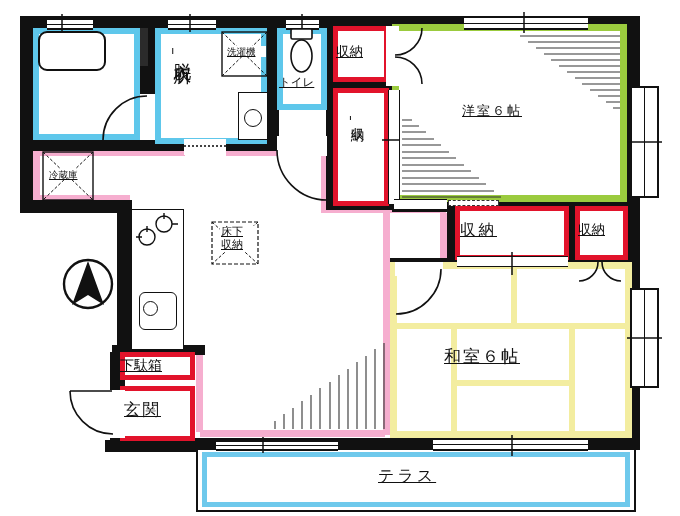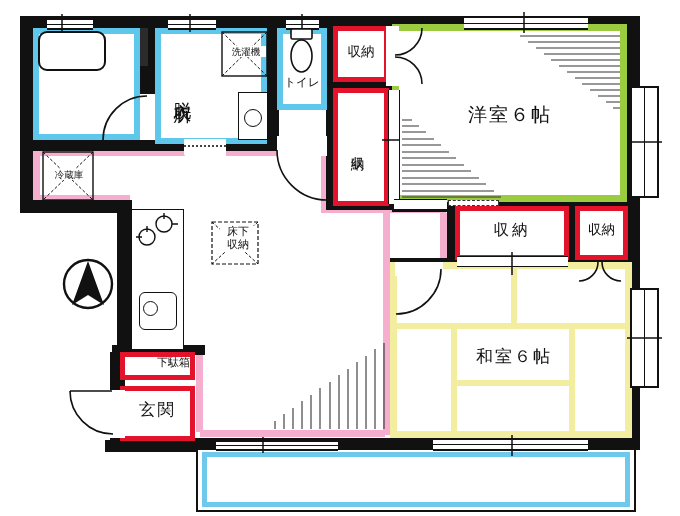--- a/index.html
+++ b/index.html
@@ -19,21 +19,21 @@
   .tt{position:absolute;background:var(--jap);z-index:4;}
   .gp{position:absolute;background:#fff;z-index:5;box-sizing:border-box;}
   .winh{position:absolute;background:#fff;border-top:2.5px solid #111;border-bottom:2.5px solid #111;z-index:5;box-sizing:border-box;}
   .winh::after{content:"";position:absolute;left:0;right:0;top:45%;border-top:1.5px solid #111;}
   .winv{position:absolute;background:#fff;border:2px solid #111;z-index:5;box-sizing:border-box;}
   .winv::after{content:"";position:absolute;top:0;bottom:0;left:46%;border-left:1.5px solid #111;}
   .sl{position:absolute;background:#fff;border-top:1.5px solid #111;border-bottom:1.5px solid #111;z-index:5;box-sizing:border-box;}
   .slv{position:absolute;background:#fff;border-left:1.5px solid #111;border-right:1.5px solid #111;z-index:5;box-sizing:border-box;}
   .dot{position:absolute;background:#fff;border:1.5px dashed #333;z-index:5;box-sizing:border-box;}
   .fx{position:absolute;background:#fff;border:2px solid #111;z-index:6;box-sizing:border-box;}
-  .lb{position:absolute;text-align:center;color:#111;z-index:8;line-height:1.18;white-space:nowrap;}
+  .lb{position:absolute;text-align:left;color:#111;z-index:8;line-height:1.18;white-space:nowrap;text-decoration:underline;}
   .vert{writing-mode:vertical-rl;white-space:normal;letter-spacing:2px;}
   .wbg{background:#fff;padding:0 1px;}
   #ovl{position:absolute;left:0;top:0;z-index:7;pointer-events:none;}
 </style>
 </head>
 <body>
 
 <div id="plan">
 
   <div class="pk" style="left:33px;top:149px;width:152px;height:7px"></div>
@@ -186,22 +186,23 @@
   </svg>
 
   <div class="lb vert" style="left:172px;top:48px;height:84px;font-size:18px">脱衣所</div>
   <div class="lb wbg" style="left:226px;top:46px;width:38px;font-size:9.5px">洗濯機</div>
   <div class="lb" style="left:279px;top:76px;width:46px;font-size:11.5px">トイレ</div>
   <div class="lb wbg" style="left:48px;top:169px;width:40px;font-size:9.5px">冷蔵庫</div>
   <div class="lb wbg" style="left:220px;top:226px;width:34px;font-size:11px;white-space:normal">
     <span>床下</span><br>
     <span>収納</span>
   </div>
-  <div class="lb" style="left:438px;top:103px;width:144px;font-size:19px;letter-spacing:2px">洋室６帖</div>
+  <div class="lb" style="left:462px;top:103px;width:144px;font-size:13px;letter-spacing:2px">洋室６帖</div>
   <div class="lb" style="left:444px;top:346px;width:140px;font-size:17px;letter-spacing:2px">和室６帖</div>
   <div class="lb" style="left:336px;top:44px;width:50px;font-size:13.5px">収納</div>
   <div class="lb vert" style="left:349px;top:116px;height:62px;font-size:13.5px">収納</div>
   <div class="lb" style="left:460px;top:221px;width:104px;font-size:15.5px;letter-spacing:3px">収納</div>
   <div class="lb" style="left:578px;top:222px;width:47px;font-size:13.5px">収納</div>
-  <div class="lb" style="left:138px;top:357px;width:71px;font-size:11px">下駄箱</div>
+  <div class="lb" style="left:120px;top:357px;width:71px;font-size:14px">下駄箱</div>
   <div class="lb" style="left:124px;top:400px;width:67px;font-size:16.5px;letter-spacing:2px">玄関</div>
+  <div class="lb" style="left:378px;top:467px;width:94px;font-size:16px;letter-spacing:3px">テラス</div>
 
 </div>
 
 </body></html>

